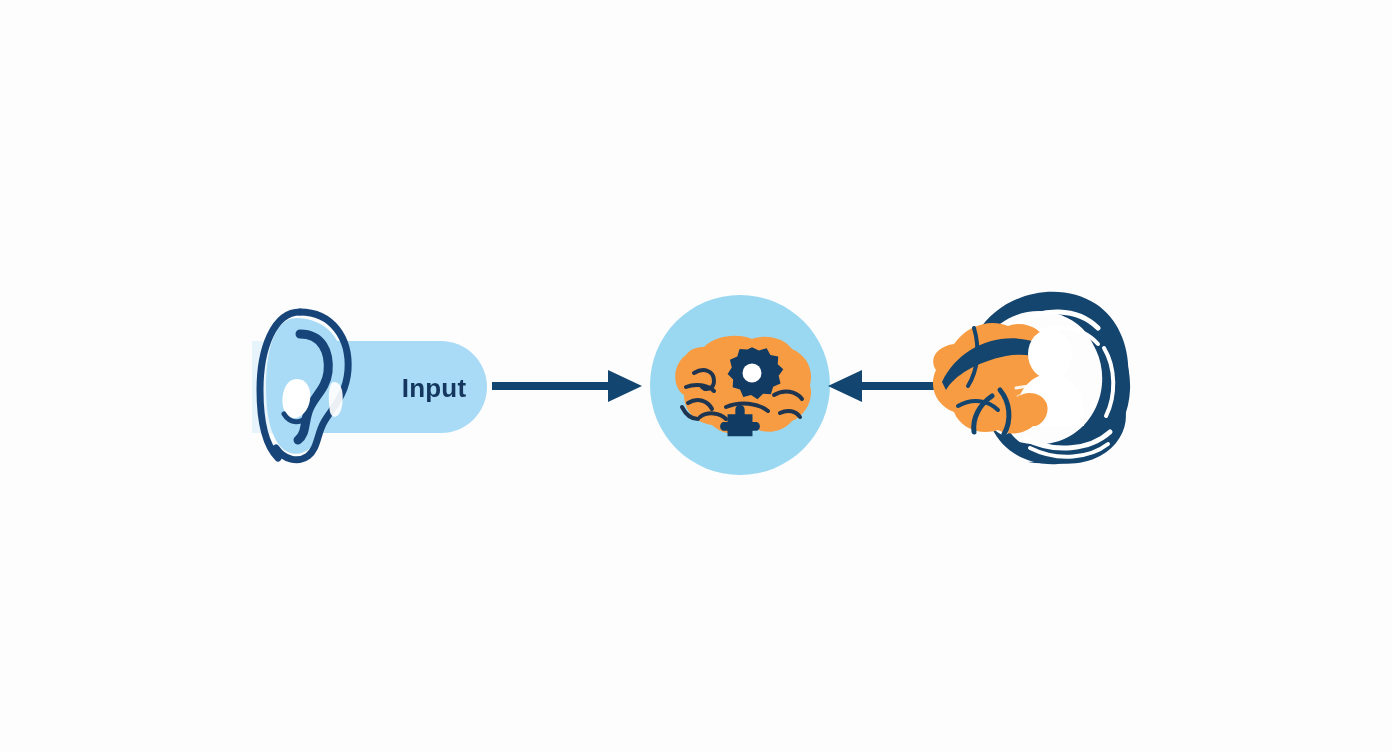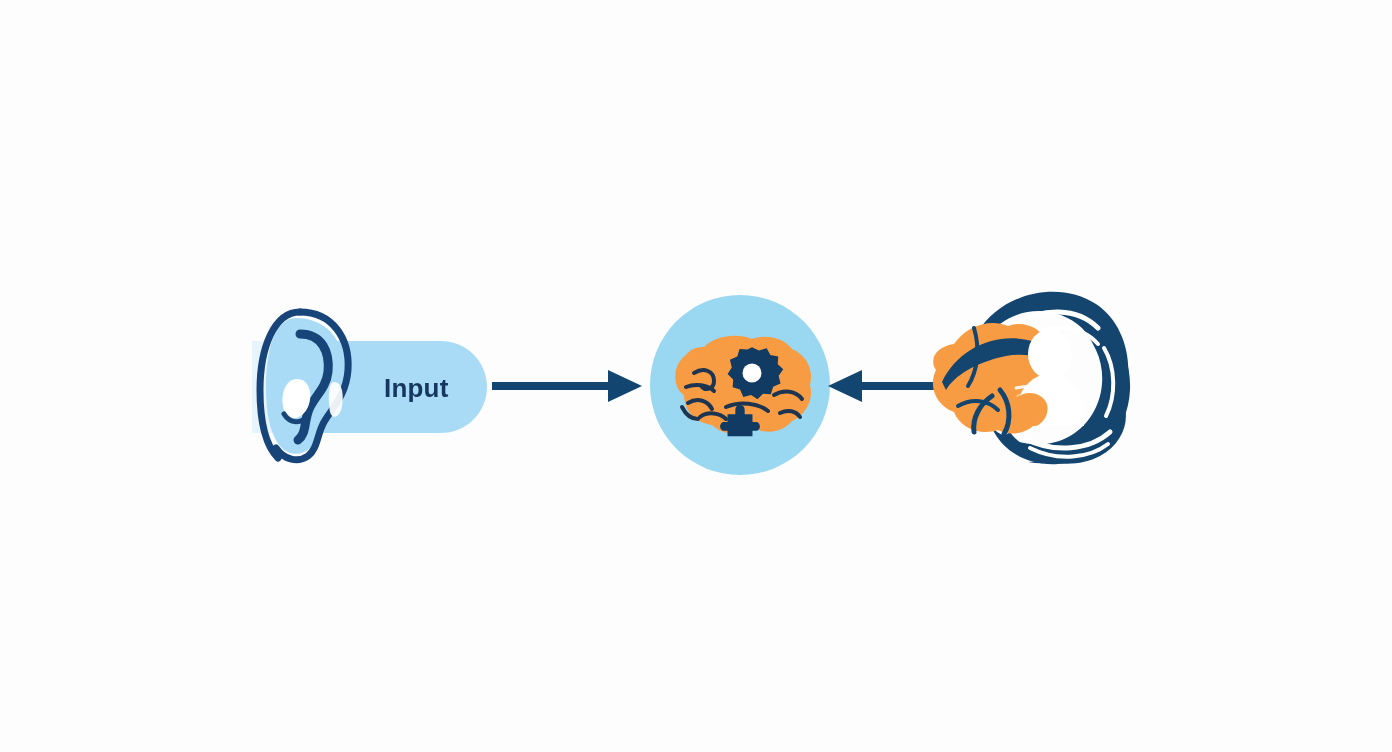--- a/index.html
+++ b/index.html
@@ -43,21 +43,21 @@
     width: 177px;
     height: 92px;
     background: #a9dbf6;
     border-radius: 0 46px 46px 0;
   }
   .pill-label {
     position: absolute;
     left: 132px;
     top: 72px;
     width: 100px;
-    text-align: left;
+    text-align: center;
     font-size: 26px;
     font-weight: bold;
     color: #14365f;
     letter-spacing: .2px;
     line-height: 32px;
   }
   .ear-wrap {
     position: absolute;
     left: -4px;
     top: 0px;

